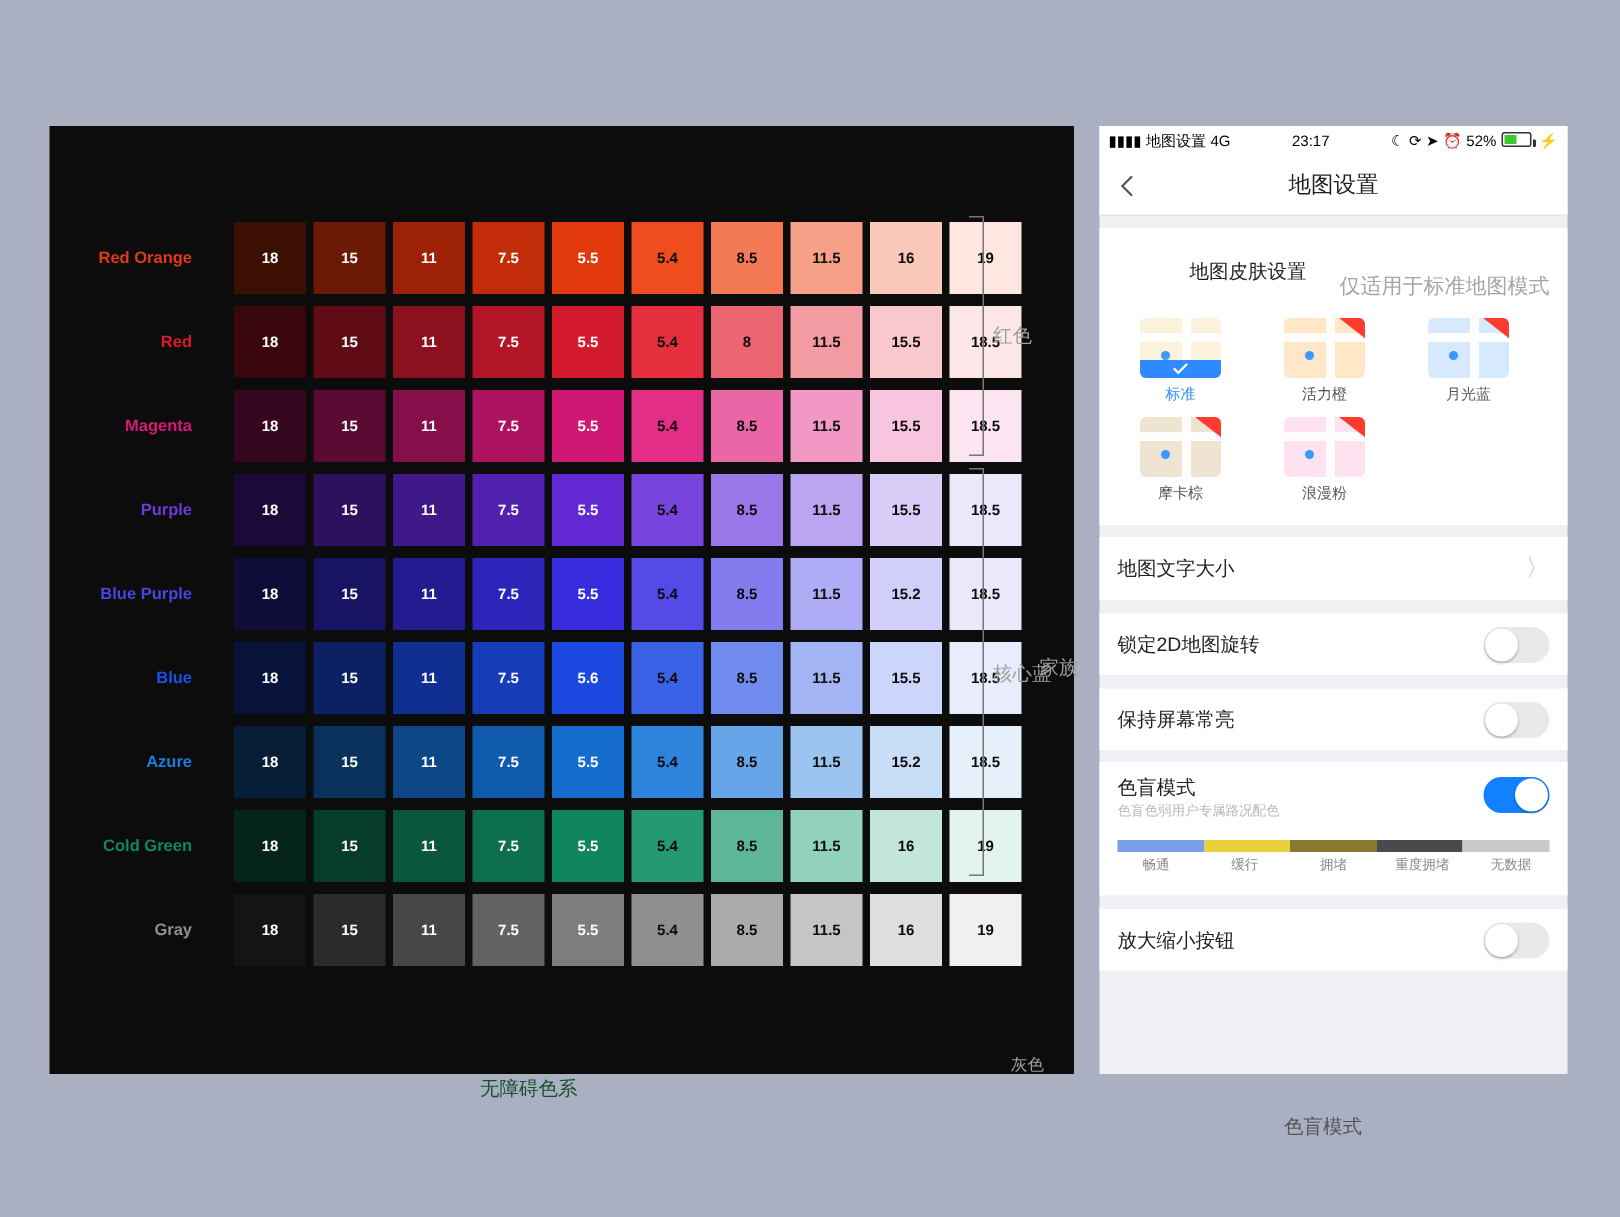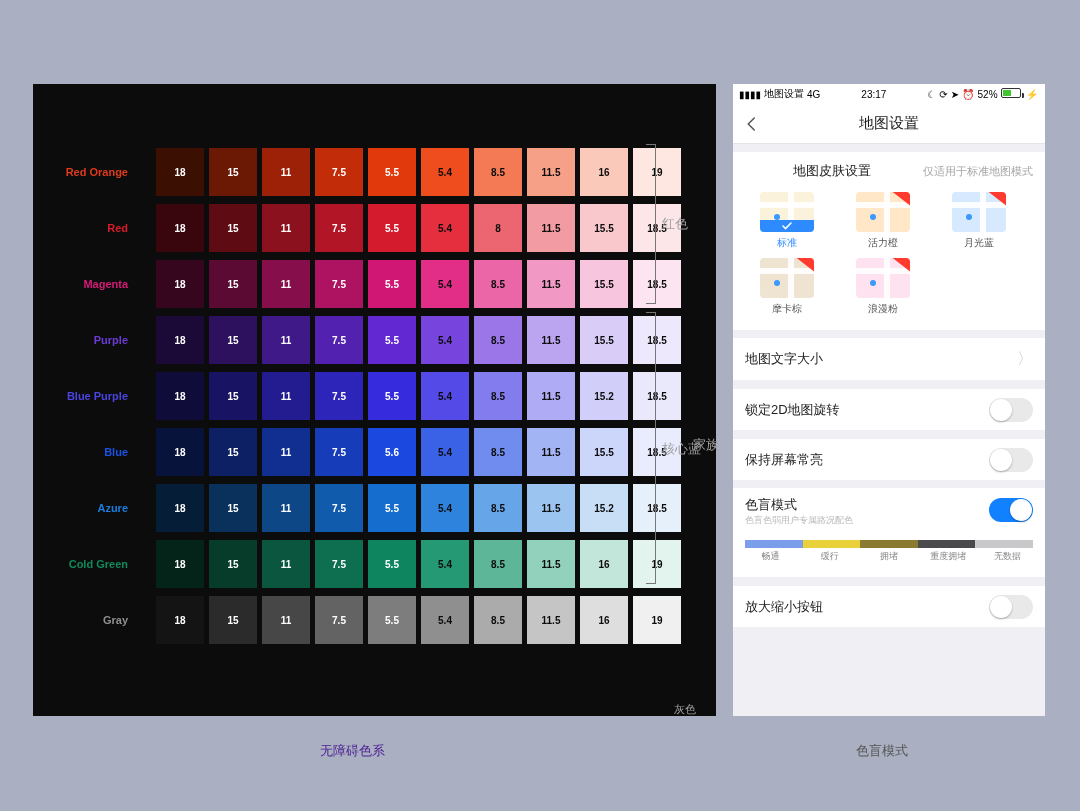--- a/index.html
+++ b/index.html
@@ -8,34 +8,34 @@
   
   .palette-panel{position:absolute;left:33px;top:84px;width:683px;height:632px;background:#0c0c0c;padding:60px 30px 20px 30px;}
   .row{display:flex;align-items:center;height:56px;}
   .row-label{width:88px;text-align:right;font-size:11px;font-weight:600;padding-right:10px;line-height:1;}
   .cells{display:flex;margin-left:18px;}
   .cell{width:48px;height:48px;margin-right:5px;display:flex;align-items:center;justify-content:center;font-size:10px;font-weight:600;}
   .right-brackets{position:absolute;right:15px;top:56px;display:flex;flex-direction:column;font-size:13px;color:#9f9f9f;}
   .bracket{display:flex;align-items:center;}
   .bracket .shape{border-right:1px solid #777;border-top:1px solid #777;border-bottom:1px solid #777;width:10px;margin-right:6px;margin-left:4px;}
   .gray-label{position:absolute;right:20px;top:618px;font-size:11px;color:#9f9f9f;}
-  .left-caption{position:absolute;left:320px;top:742px;font-size:13px;color:#4c1d95;}
+  .left-caption{position:absolute;left:320px;top:717px;font-size:13px;color:#14532d;}
   .right-caption{position:absolute;left:856px;top:742px;font-size:13px;color:#555;}
   
   .phone{position:absolute;left:733px;top:84px;width:312px;height:632px;background:#efeff4;}
   .status-bar{height:20px;background:#fff;display:flex;align-items:center;justify-content:space-between;font-size:10px;padding:0 6px;font-weight:500;}
   .status-left,.status-right{display:flex;align-items:center;gap:3px;}
   .status-right svg,.status-right span{display:inline-block;}
   .nav-bar{height:40px;background:#fff;position:relative;display:flex;align-items:center;justify-content:center;border-bottom:1px solid #e4e4e4;}
   .nav-back{position:absolute;left:10px;top:8px;width:20px;height:24px;color:#555;cursor:pointer;}
   .nav-title{font-size:15px;font-weight:500;color:#222;}
   .section{background:#fff;margin-top:8px;}
   .skin-head{display:flex;justify-content:space-between;align-items:center;padding:10px 12px 6px;}
   .skin-title{font-size:13px;color:#222;margin-left:48px;}
-  .skin-sub{font-size:11px;color:#a5a5a5;}
+  .skin-sub{font-size:14px;color:#a5a5a5;margin-top:20px;}
   .skin-grid{display:flex;flex-wrap:wrap;padding:2px 6px 10px 6px;}
   .skin-item{width:60px;margin:4px 18px 4px 18px;display:flex;flex-direction:column;align-items:center;cursor:pointer;}
   .skin-thumb{width:54px;height:40px;border-radius:4px;position:relative;overflow:hidden;background:#faf2da;}
   .skin-thumb .roads::before,.skin-thumb .roads::after{content:"";position:absolute;background:rgba(255,255,255,0.9);}
   .skin-thumb .roads::before{width:100%;height:6px;top:10px;left:0;}
   .skin-thumb .roads::after{width:6px;height:100%;left:28px;top:0;}
   .skin-thumb .dot{position:absolute;width:6px;height:6px;border-radius:50%;background:#3b99fc;left:14px;top:22px;}
   .skin-sel{position:absolute;left:0;right:0;bottom:0;height:12px;background:#2e8bff;display:flex;align-items:center;justify-content:center;}
   .skin-name{font-size:10px;margin-top:4px;color:#555;}
   .skin-item.selected .skin-name{color:#2e8bff;}

